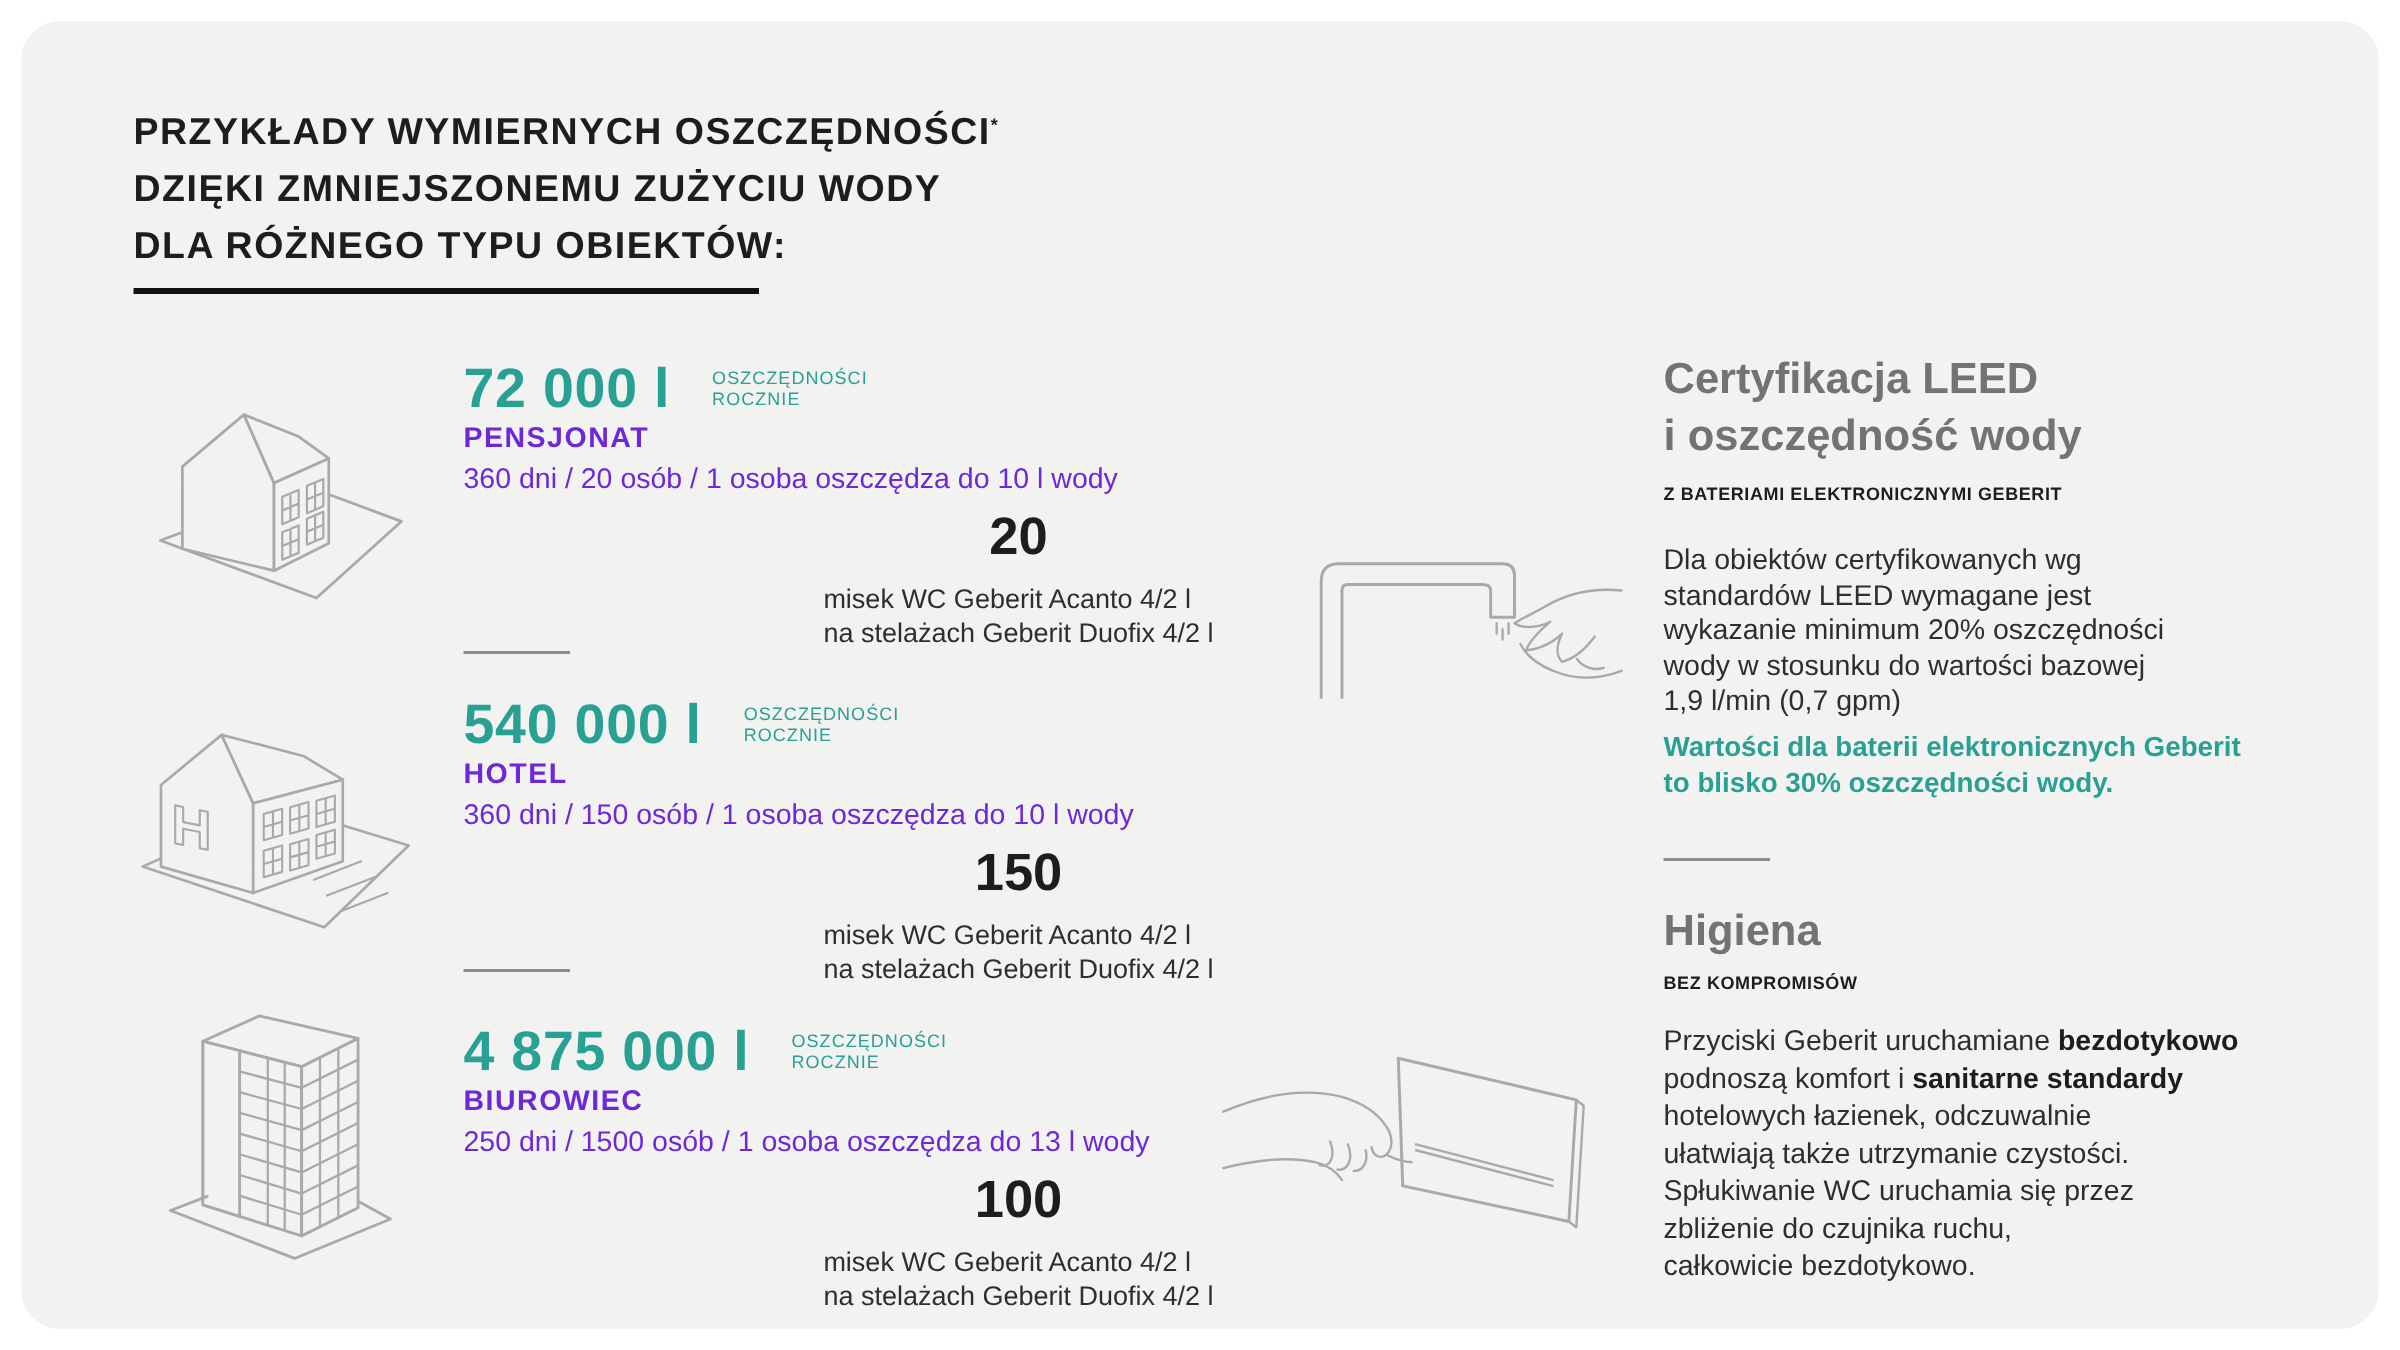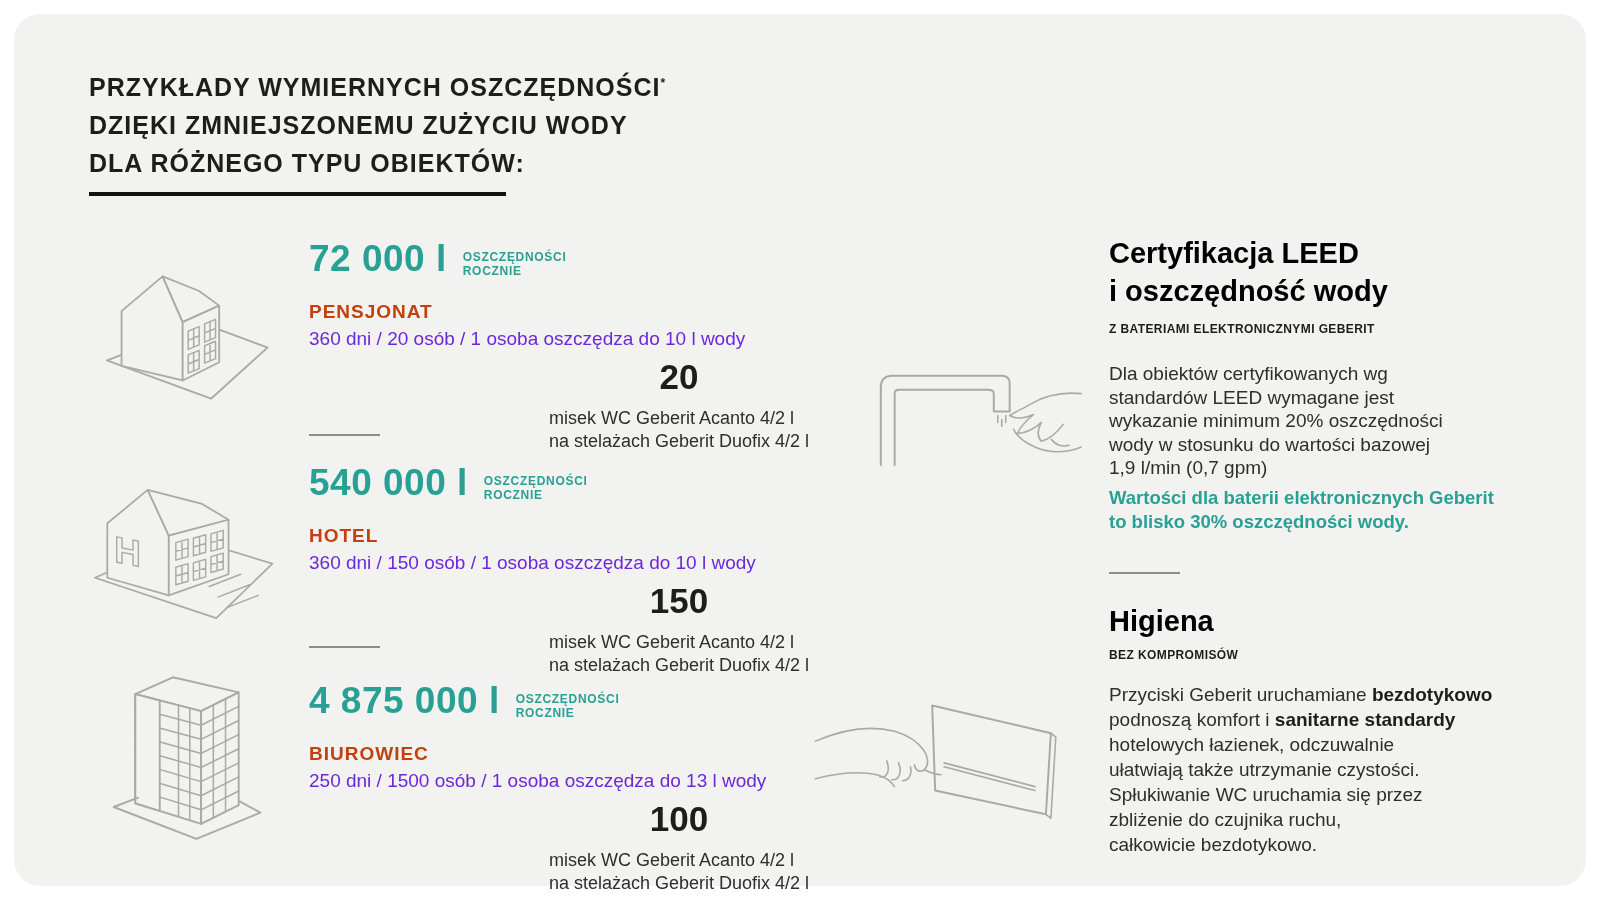--- a/index.html
+++ b/index.html
@@ -11,34 +11,34 @@
 
   
   .header { position:absolute; left:75px; top:50px; }
   .title-line { font-size:25px; font-weight:700; letter-spacing:1px; line-height:38px; color:#1d1d1b; }
   .title-line sup { font-size:12px; font-weight:700; vertical-align:super; }
   .title-underline { position:absolute; left:75px; top:178px; width:417px; height:4px; background:#121210; }
 
   
   .example-icon { position:absolute; }
   .example-content { position:absolute; left:295px; width:740px; }
-  .amount-row { display:flex; align-items:flex-end; gap:16px; }
+  .amount-row { display:flex; align-items:flex-start; gap:28px; }
   .amount { font-size:37px; font-weight:700; color:#28a094; line-height:38px; letter-spacing:0.5px; white-space:nowrap; }
-  .amount-label { padding-top:5px; font-size:12px; font-weight:700; color:#28a094;
+  .amount-label { padding-top:5px; font-size:12px; font-weight:400; color:#28a094;
                   letter-spacing:0.7px; line-height:14px; }
-  .building-name { margin-top:23px; font-size:19px; font-weight:700; letter-spacing:1px; color:#c2410c; }
+  .building-name { margin-top:4px; font-size:19px; font-weight:700; letter-spacing:1px; color:#6d28d9; }
   .example-detail { margin-top:5px; font-size:19px; color:#6d28d9; }
   .count-row { margin-top:9px; display:flex; align-items:center; gap:13px;flex-direction:column; }
   .count { font-size:35px; font-weight:700; line-height:35px; color:#1d1d1b; }
   .equipment { font-size:18px; line-height:23px; color:#2e2e2c; }
   .divider { position:absolute; width:71px; height:2px; background:#8c8c8a; }
 
   
   .right-col { position:absolute; left:1095px; width:470px; }
-  .section-title { font-size:29px; font-weight:700; color:#000000; line-height:38px; }
+  .section-title { font-size:29px; font-weight:700; color:#737373; line-height:38px; }
   .section-subtitle { font-size:12px; font-weight:700; letter-spacing:0.4px; color:#1d1d1b; }
   .section-body { font-size:19px; line-height:23.5px; color:#2e2e2c; white-space:pre-line; }
   .section-highlight { font-size:18.5px; font-weight:700; line-height:24px; color:#28a094; white-space:pre-line; }
   .hygiene-body { font-size:19px; line-height:25px; color:#2e2e2c; white-space:pre-line; }
   .hygiene-body b { color:#1d1d1b;margin-top:46px; }
 
   
   .lineart { stroke:#a9a9a7; stroke-width:2; fill:none; stroke-linejoin:round; stroke-linecap:round; }
   .lineart .face { fill:#f2f2f1; }
   .lineart .thin { stroke-width:1.6; }

